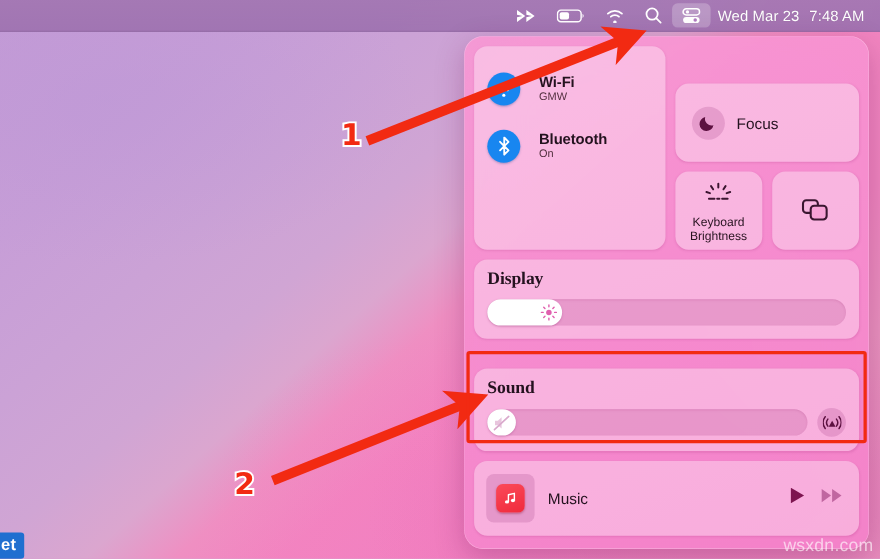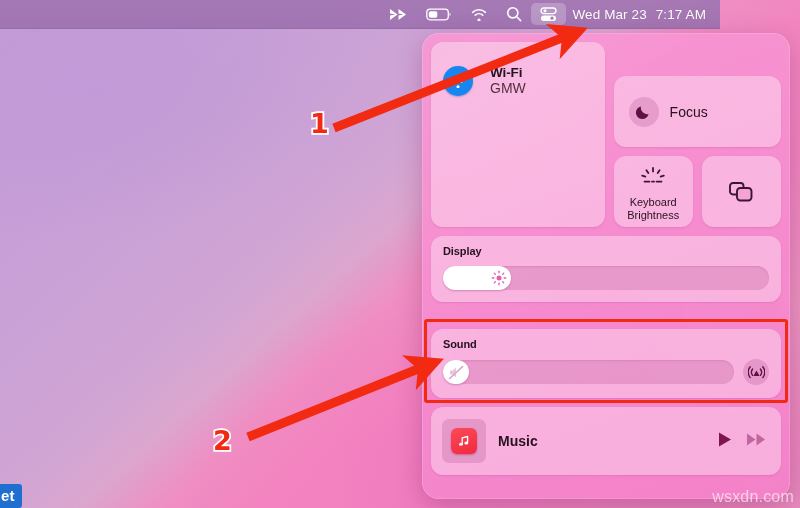--- a/index.html
+++ b/index.html
@@ -30,21 +30,21 @@
     content:"";
     position:absolute; inset:0;
     background:
       radial-gradient(ellipse 70% 55% at 85% 92%, rgba(233,96,180,.55), rgba(233,96,180,0) 62%),
       radial-gradient(ellipse 55% 45% at 12% 18%, rgba(186,150,214,.45), rgba(186,150,214,0) 65%),
       radial-gradient(ellipse 40% 60% at 50% 100%, rgba(246,120,195,.35), rgba(246,120,195,0) 70%);
   }
 
   
   #menubar{
-    position:absolute; left:0; top:0; width:720px; height:29px;
+    position:absolute; left:0; top:0; width:800px; height:29px;
     background:linear-gradient(180deg, rgba(162,118,178,.93) 0%, rgba(158,114,176,.93) 100%);
     backdrop-filter:blur(18px);
     display:flex; align-items:center; justify-content:flex-end;
     padding-right:12px; gap:0px;
     border-bottom:1px solid rgba(120,85,140,.35);
   }
   .mb-item{
     height:22px; display:flex; align-items:center; justify-content:center;
     padding:0 9px; border-radius:5px; color:#fff;
   }
@@ -77,21 +77,21 @@
   #connectivity{ width:178px; padding:13px 0 0 12px; }
   .conn-item{ display:flex; align-items:center; gap:17px; height:52px; }
   .conn-ico{
     width:30px; height:30px; border-radius:50%;
     background:#1886f0; flex:0 0 30px;
     display:flex; align-items:center; justify-content:center;
     box-shadow:0 1px 2px rgba(0,60,130,.3);
   }
   .conn-txt{ line-height:1.12; }
   .conn-title{ font-size:13.5px; font-weight:bold; color:#24121f; letter-spacing:-.1px; }
-  .conn-sub{ font-size:14px; color:#53303f; margin-top:1px; }
+  .conn-sub{ font-size:10px; color:#53303f; margin-top:1px; }
 
   
   .right-col{ display:flex; flex-direction:column; gap:9px; width:172px; }
   #focus-tile{
     height:88px; display:flex; align-items:center; gap:11px; padding-left:15px;margin-top:34px;
   }
   .focus-ico{
     width:30px; height:30px; border-radius:50%;
     background:rgba(160,60,130,.22);
     display:flex; align-items:center; justify-content:center;
@@ -102,21 +102,21 @@
     flex:1; display:flex; flex-direction:column;
     align-items:center; justify-content:center; gap:6px; padding-top:4px;
   }
   .sq-label{
     font-size:11px; color:#27131f; text-align:center; line-height:1.18; font-weight:500;
   }
 
   
   .slider-card{ padding:9px 12px 12px 12px; }
   .slider-card.sound{ padding-bottom:13px;margin-top:18px; }
-  .slider-title{ font-size:11px; font-weight:bold; color:#24121f; letter-spacing:-.1px; }
+  .slider-title{ font-size:16px; font-weight:bold; color:#24121f; letter-spacing:-.1px;font-family:Liberation Serif, serif; }
   .slider-wrap{ display:flex; align-items:center; gap:9px; margin-top:9px; }
   .track{
     position:relative; height:24px; border-radius:12px;
     background:rgba(170,60,130,.22); flex:1;
     box-shadow:inset 0 1px 2px rgba(140,30,100,.16);
   }
   .fill{
     position:absolute; left:0; top:0; bottom:0;
     background:#ffffff; border-radius:12px;
     box-shadow:0 1px 2px rgba(140,40,105,.35);
@@ -135,21 +135,21 @@
     width:44px; height:44px; border-radius:7px;
     background:rgba(150,55,125,.20);
     display:flex; align-items:center; justify-content:center;
   }
   .music-icon-inner{
     width:26px; height:26px; border-radius:6px;
     background:linear-gradient(160deg,#fb4a59,#f02a3c);
     display:flex; align-items:center; justify-content:center;
     box-shadow:0 1px 2px rgba(130,10,30,.35);
   }
-  .music-label{ font-size:14px; color:#24121f; font-weight:700; flex:1; }
+  .music-label{ font-size:14px; color:#24121f; font-weight:400; flex:1; }
   .music-controls{ display:flex; align-items:center; gap:13px; }
 
   
   #annotations{ position:absolute; inset:0; pointer-events:none; }
   .num{
     position:absolute;
     font-family:"DejaVu Sans", sans-serif;
     font-size:27px; font-weight:bold; color:#f22a12;
     -webkit-text-stroke:3.5px #ffffff;
     paint-order:stroke fill;
@@ -217,21 +217,21 @@
     <svg width="17" height="15" viewBox="0 0 17 15">
       <rect x="1" y="1" width="15" height="5.6" rx="2.8" fill="none" stroke="#fff" stroke-width="1.4"></rect>
       <circle cx="5" cy="3.8" r="1.5" fill="#fff"></circle>
       <rect x="1" y="8.4" width="15" height="5.6" rx="2.8" fill="#fff"></rect>
       <circle cx="12" cy="11.2" r="1.6" fill="#b07ac0"></circle>
     </svg>
   </div>
 
   <div id="mb-clock">
     <span>Wed Mar 23</span>
-    <span>7:17 AM</span>
+    <span>7:48 AM</span>
   </div>
 </div>
 
 <div id="cc">
 
   <div class="row-top">
 
     <div class="card" id="connectivity">
 
       <div class="conn-item">
@@ -241,20 +241,31 @@
             <path d="M5.4 8.1 a5.2 5.2 0 0 1 7.2 0" fill="none" stroke="#fff" stroke-width="1.7" stroke-linecap="round"></path>
             <path d="M2.8 5.2 a9.1 9.1 0 0 1 12.4 0" fill="none" stroke="#fff" stroke-width="1.7" stroke-linecap="round"></path>
           </svg>
         </div>
         <div class="conn-txt">
           <div class="conn-title">Wi-Fi</div>
           <div class="conn-sub">GMW</div>
         </div>
       </div>
 
+      <div class="conn-item">
+        <div class="conn-ico">
+          <svg width="13" height="18" viewBox="0 0 13 18">
+            <path d="M6.4 1 L10.3 4.9 L6.4 8.8 V1 Z M6.4 8.8 L10.3 12.7 L6.4 16.6 V8.8 Z M6.4 8.8 L2.6 4.9 M6.4 8.8 L2.6 12.7" fill="none" stroke="#fff" stroke-width="1.7" stroke-linejoin="round" stroke-linecap="round"></path>
+          </svg>
+        </div>
+        <div class="conn-txt">
+          <div class="conn-title">Bluetooth</div>
+          <div class="conn-sub">On</div>
+        </div>
+      </div>
 
     </div>
 
     <div class="right-col">
 
       <div class="card" id="focus-tile">
         <div class="focus-ico">
           <svg width="17" height="17" viewBox="0 0 17 17">
             <path d="M13.6 10.9 A6.1 6.1 0 0 1 6.1 3.4 A6.4 6.4 0 1 0 13.6 10.9 Z" fill="#5c1140"></path>
           </svg>

